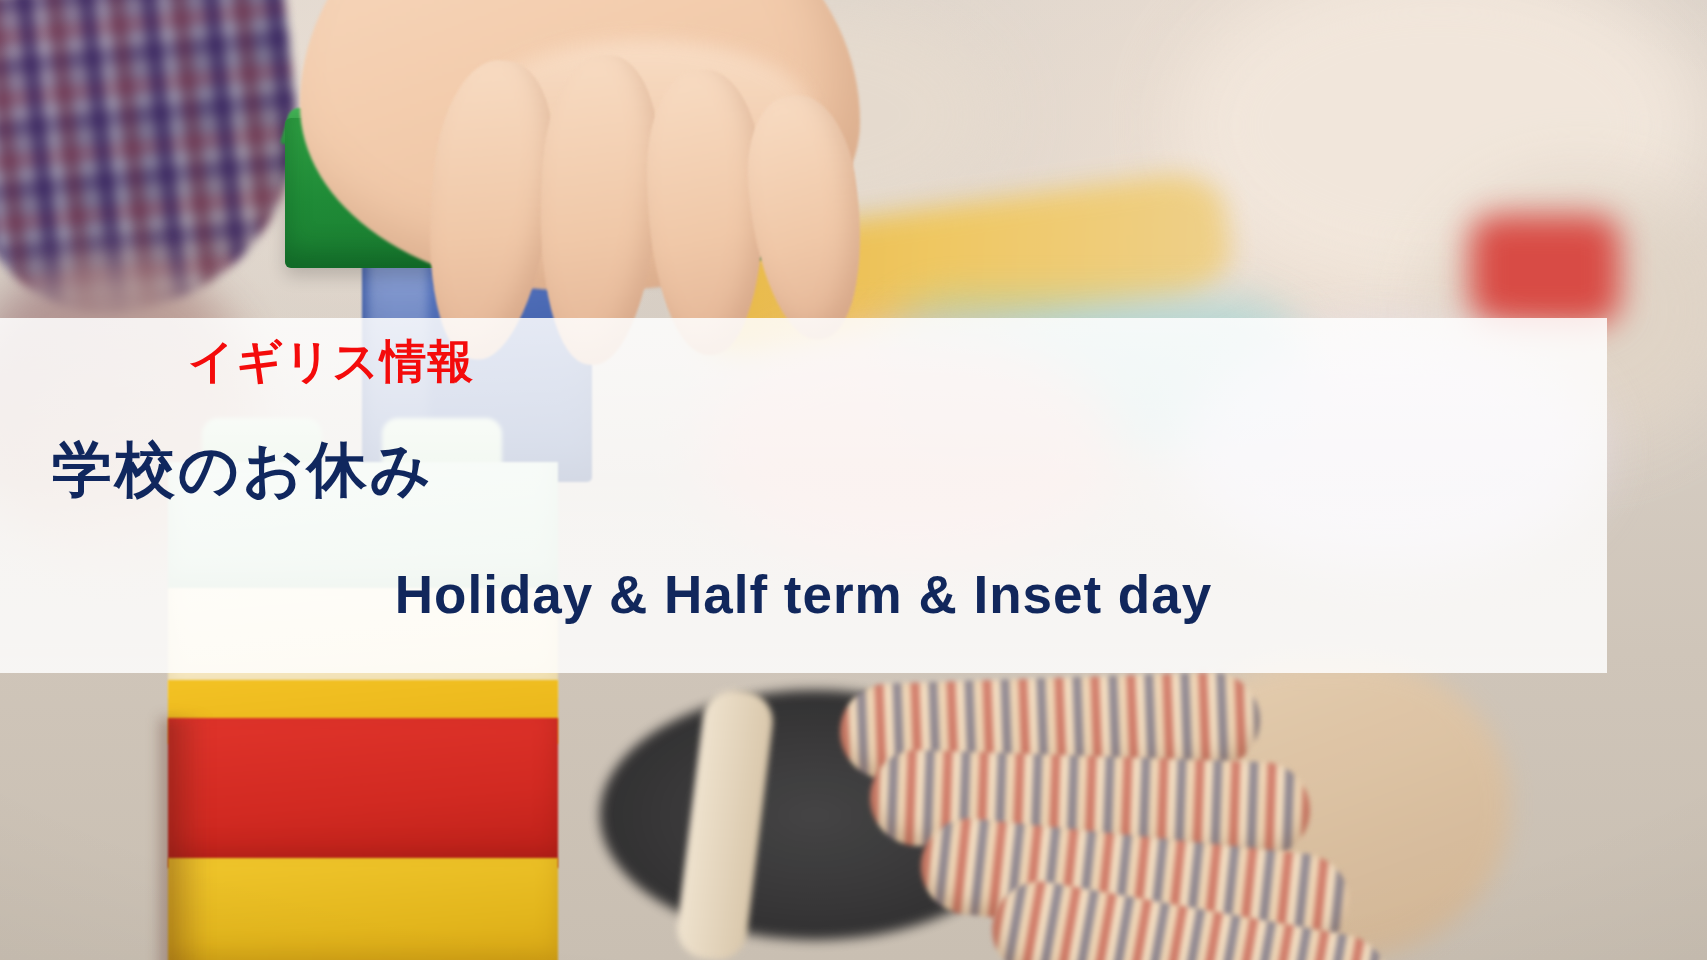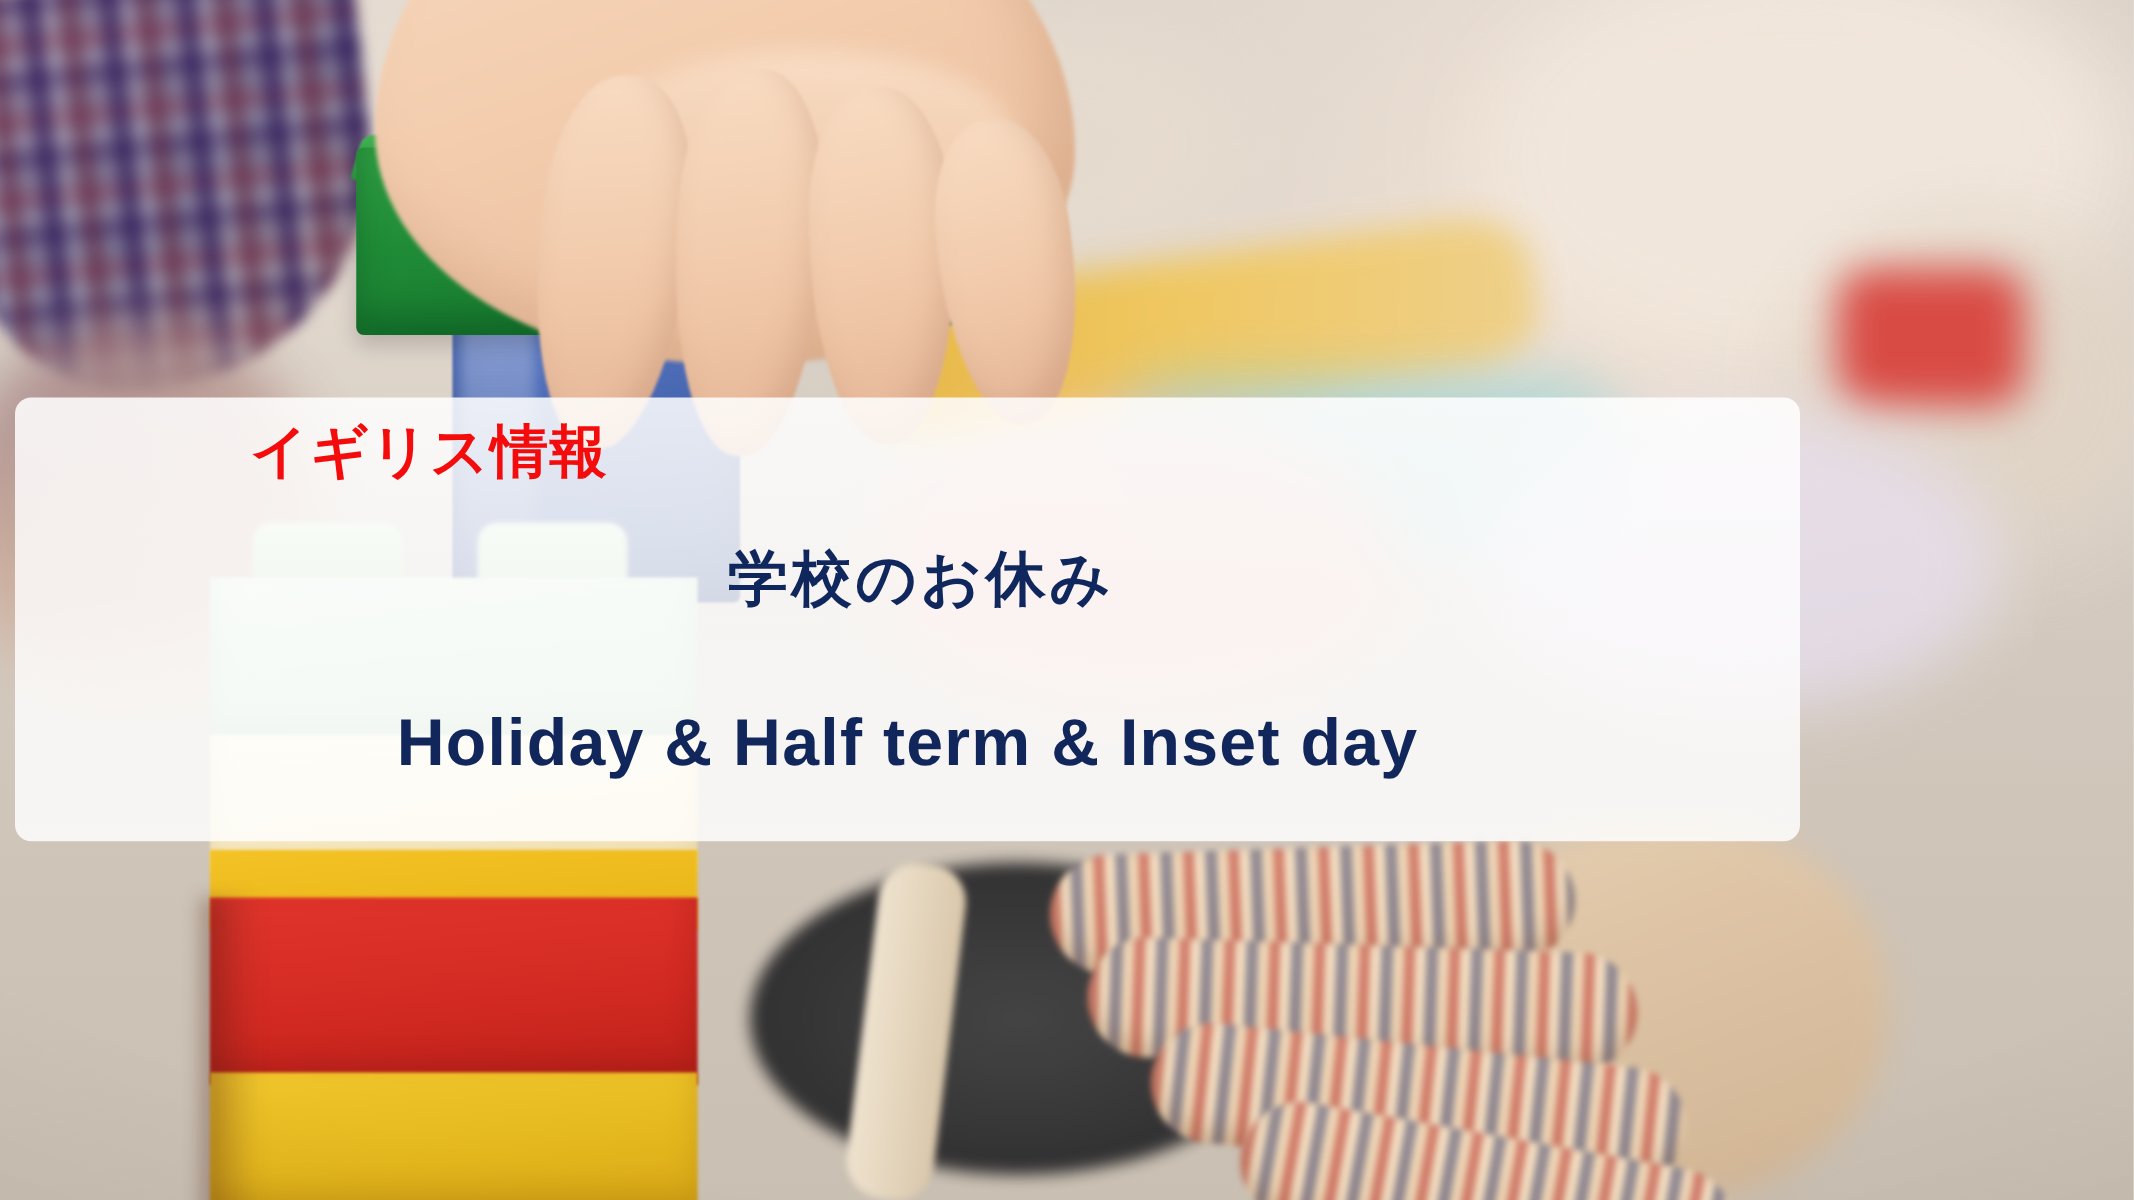--- a/index.html
+++ b/index.html
@@ -207,51 +207,49 @@
     border-radius:40% 46% 50% 44%;filter:blur(12px);opacity:.85;
   }
   .vignette{
     position:absolute;inset:0;
     background:radial-gradient(120% 100% at 50% 45%, rgba(0,0,0,0) 55%, rgba(0,0,0,.10) 100%);
   }
 
   
   .overlay{
     position:absolute;
-    left:12px;
+    left:0;
     top:318px;
-    width:1428px;
+    width:1607px;
     height:355px;
     background:linear-gradient(180deg, rgba(255,255,255,.86) 0%, rgba(255,255,255,.80) 45%, rgba(255,255,255,.84) 100%);
-    border-radius:13px;
   }
 
   .kicker{
     position:absolute;
     left:188px;
     top:20px;
     font-size:46px;
     font-weight:700;
     color:#f40b0b;
     letter-spacing:1px;
     line-height:1;
     white-space:nowrap;
   }
 
   .title-jp{
     position:absolute;
     left:0;right:0;
     top:122px;
-    text-align:center;
-    font-size:48px;
+    font-size:60px;
     font-weight:700;
     color:#10275e;
     letter-spacing:3px;
     line-height:1;
-    padding-left:22px;
+    padding-left:52px;
     box-sizing:border-box;
   }
 
   .title-en{
     position:absolute;
     left:0;right:0;
     top:250px;
     text-align:center;
     font-size:53px;
     font-weight:700;

